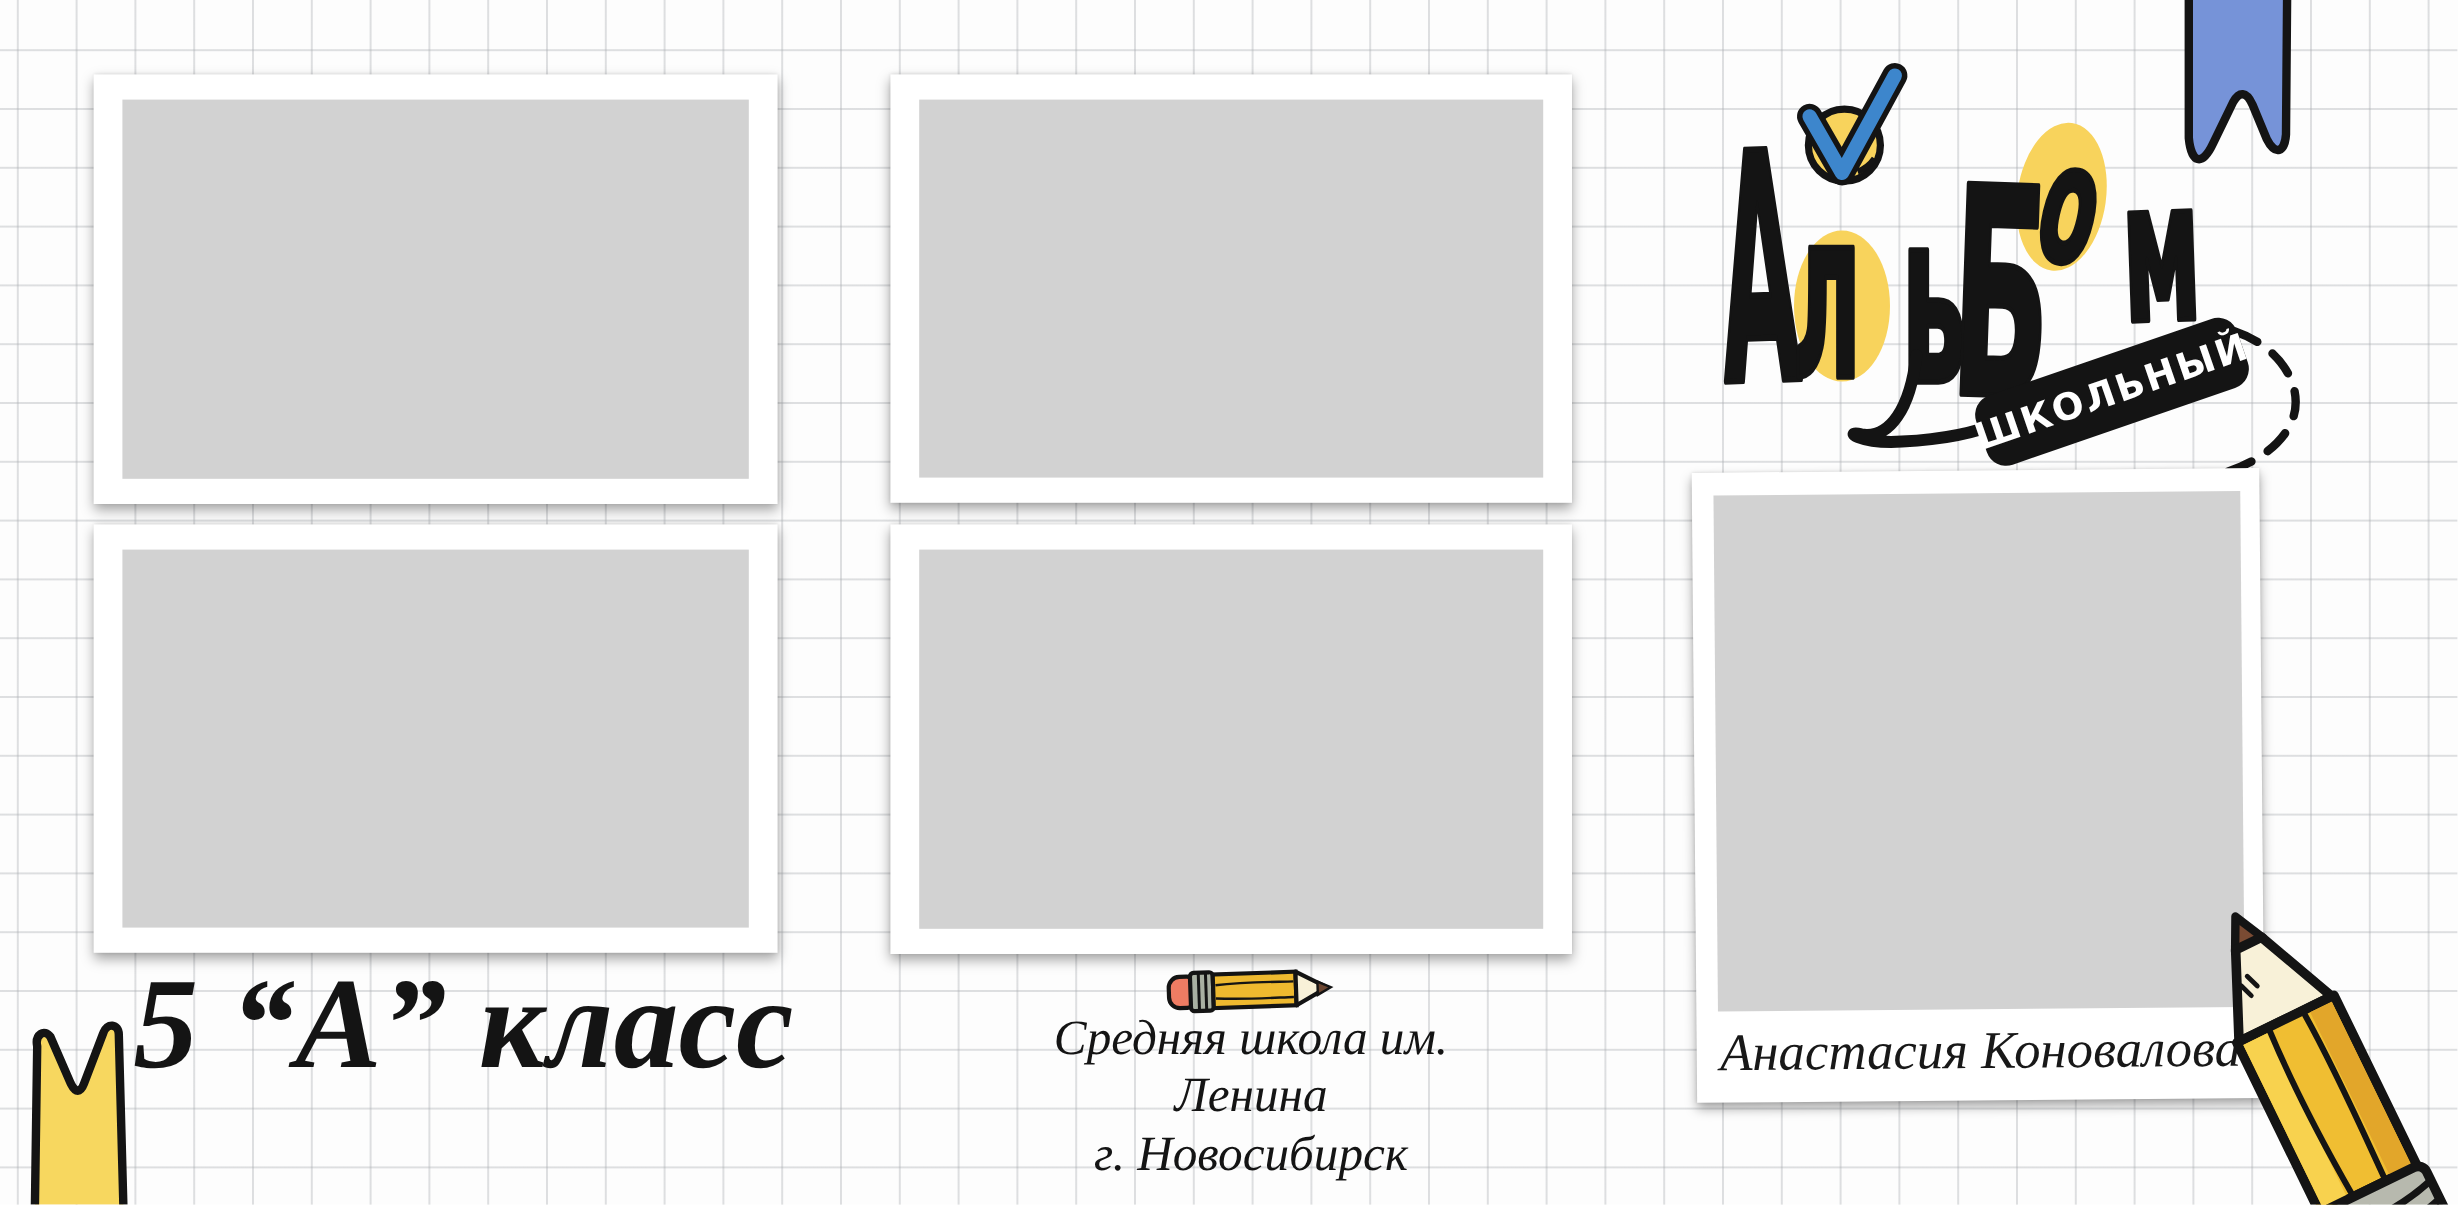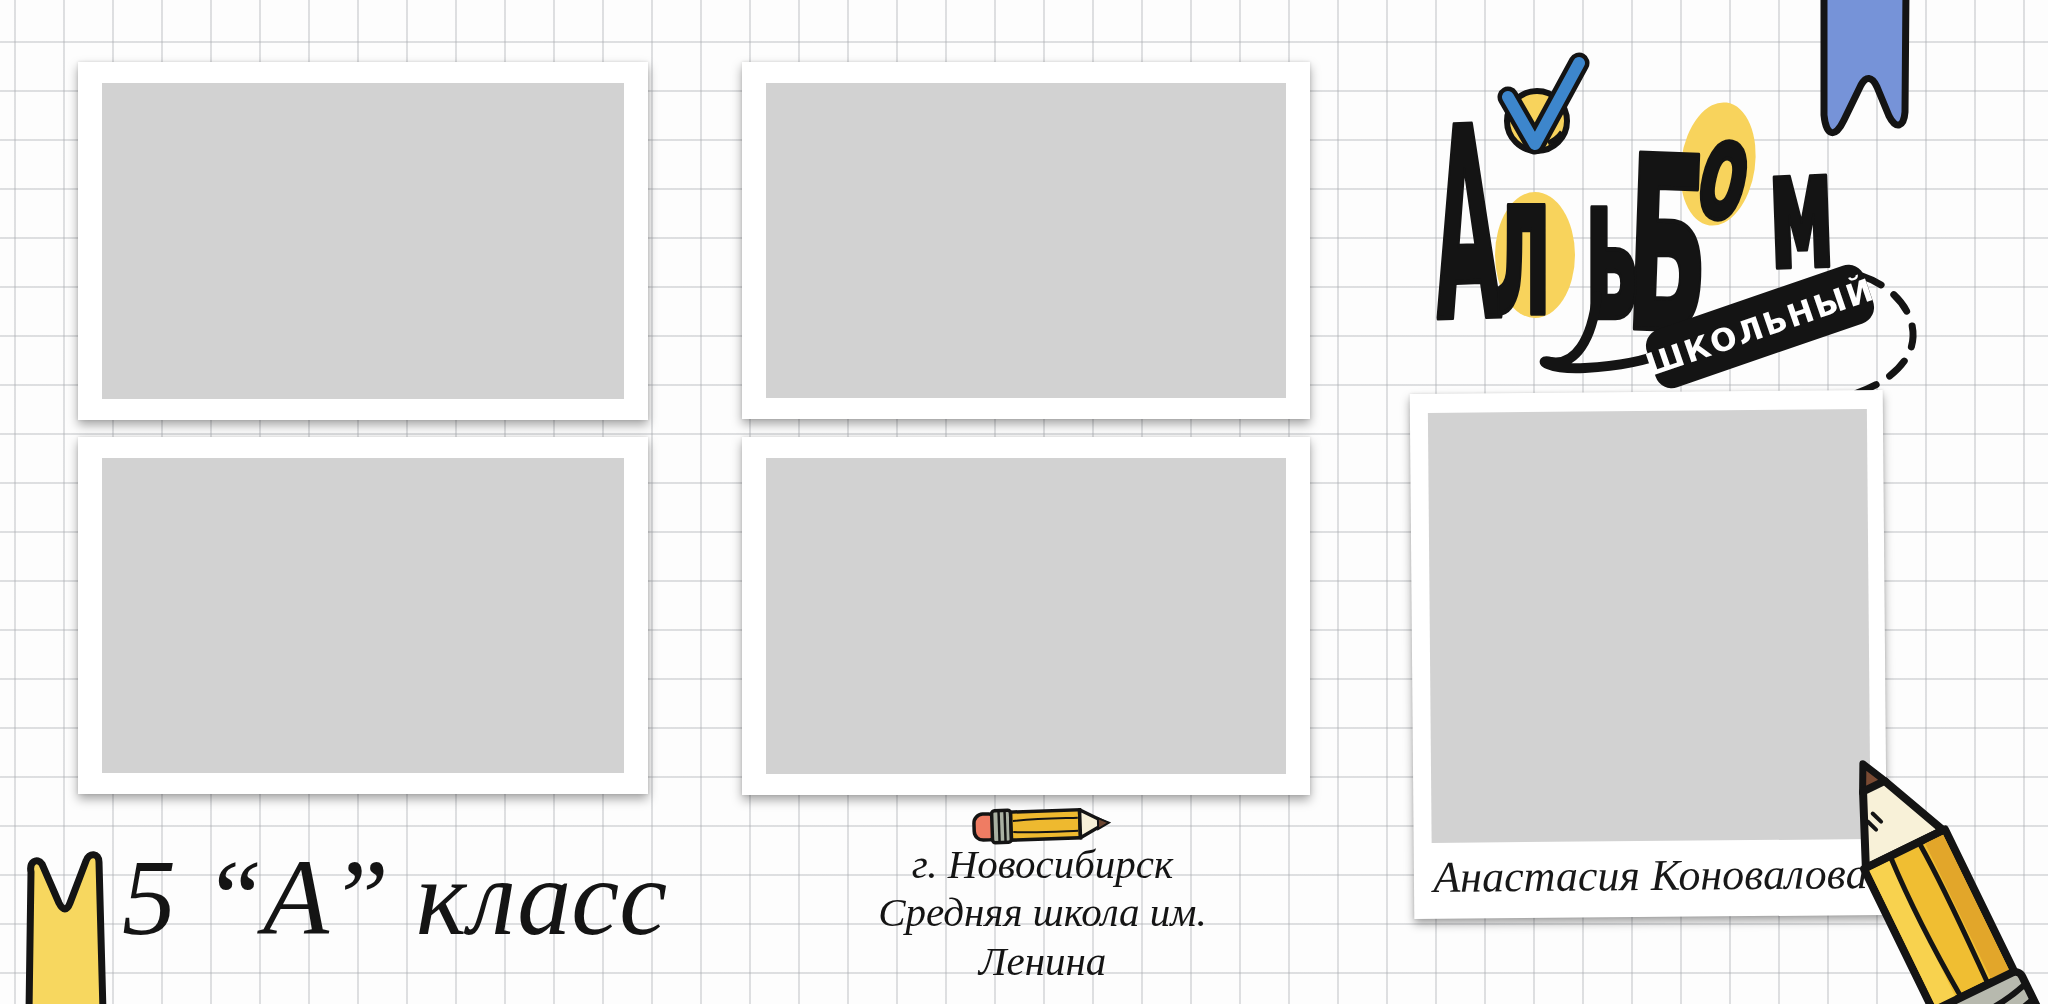--- a/index.html
+++ b/index.html
@@ -44,22 +44,22 @@
     font-family:"Liberation Serif", serif;font-style:italic;
     font-size:44px;color:#181818;white-space:nowrap;
   }
 
   .script-text{
     position:absolute;color:#141414;z-index:1;
     font-family:"Liberation Serif", serif;font-style:italic;
     text-align:center;
   }
   #class-label{
-    left:122px;top:795px;width:545px;height:160px;
-    font-size:108px;font-weight:normal;line-height:1.1;white-space:nowrap;margin-top:44px;
+    left:111px;top:795px;width:545px;height:160px;
+    font-size:108px;font-weight:bold;line-height:1.1;white-space:nowrap;
   }
   #school-label{
     left:855px;top:840px;width:375px;
     font-size:41px;line-height:1.18;
   }
 
   #logo-decor{position:absolute;left:1400px;top:20px;z-index:1;}
   #badge{
     position:absolute;left:1645px;top:296px;width:230px;height:61px;z-index:1;
     background:#141414;border-radius:17px;
@@ -120,22 +120,22 @@
   </div>
 
   <div id="polaroid">
     <div class="photo"></div>
     <div class="caption">Анастасия Коновалова</div>
   </div>
 
   <div class="script-text" id="class-label">5 “А” класс</div>
 
   <div class="script-text" id="school-label">
+    <div>Средняя школа им. Ленина</div>
     <div>г. Новосибирск</div>
-    <div>Средняя школа им. Ленина</div>
   </div>
 
   <svg id="small-pencil-svg" width="150" height="52" viewBox="0 0 150 52">
     <rect x="6" y="14" width="24" height="26" rx="9" fill="#ef7c63" stroke="#141414" stroke-width="3.5"></rect>
     <rect x="24" y="11" width="19" height="32" rx="3" fill="#a9b0a2" stroke="#141414" stroke-width="3.5"></rect>
     <line x1="31" y1="11" x2="31" y2="43" stroke="#141414" stroke-width="2.5"></line>
     <line x1="37" y1="11" x2="37" y2="43" stroke="#141414" stroke-width="2.5"></line>
     <polygon points="43,13 112,13 112,41 43,41" fill="#eeb92f" stroke="#141414" stroke-width="3.5"></polygon>
     <path d="M45,22 C70,20 95,21 110,21" stroke="#141414" stroke-width="2" fill="none"></path>
     <path d="M45,33 C70,35 95,34 110,34" stroke="#141414" stroke-width="2" fill="none"></path>

